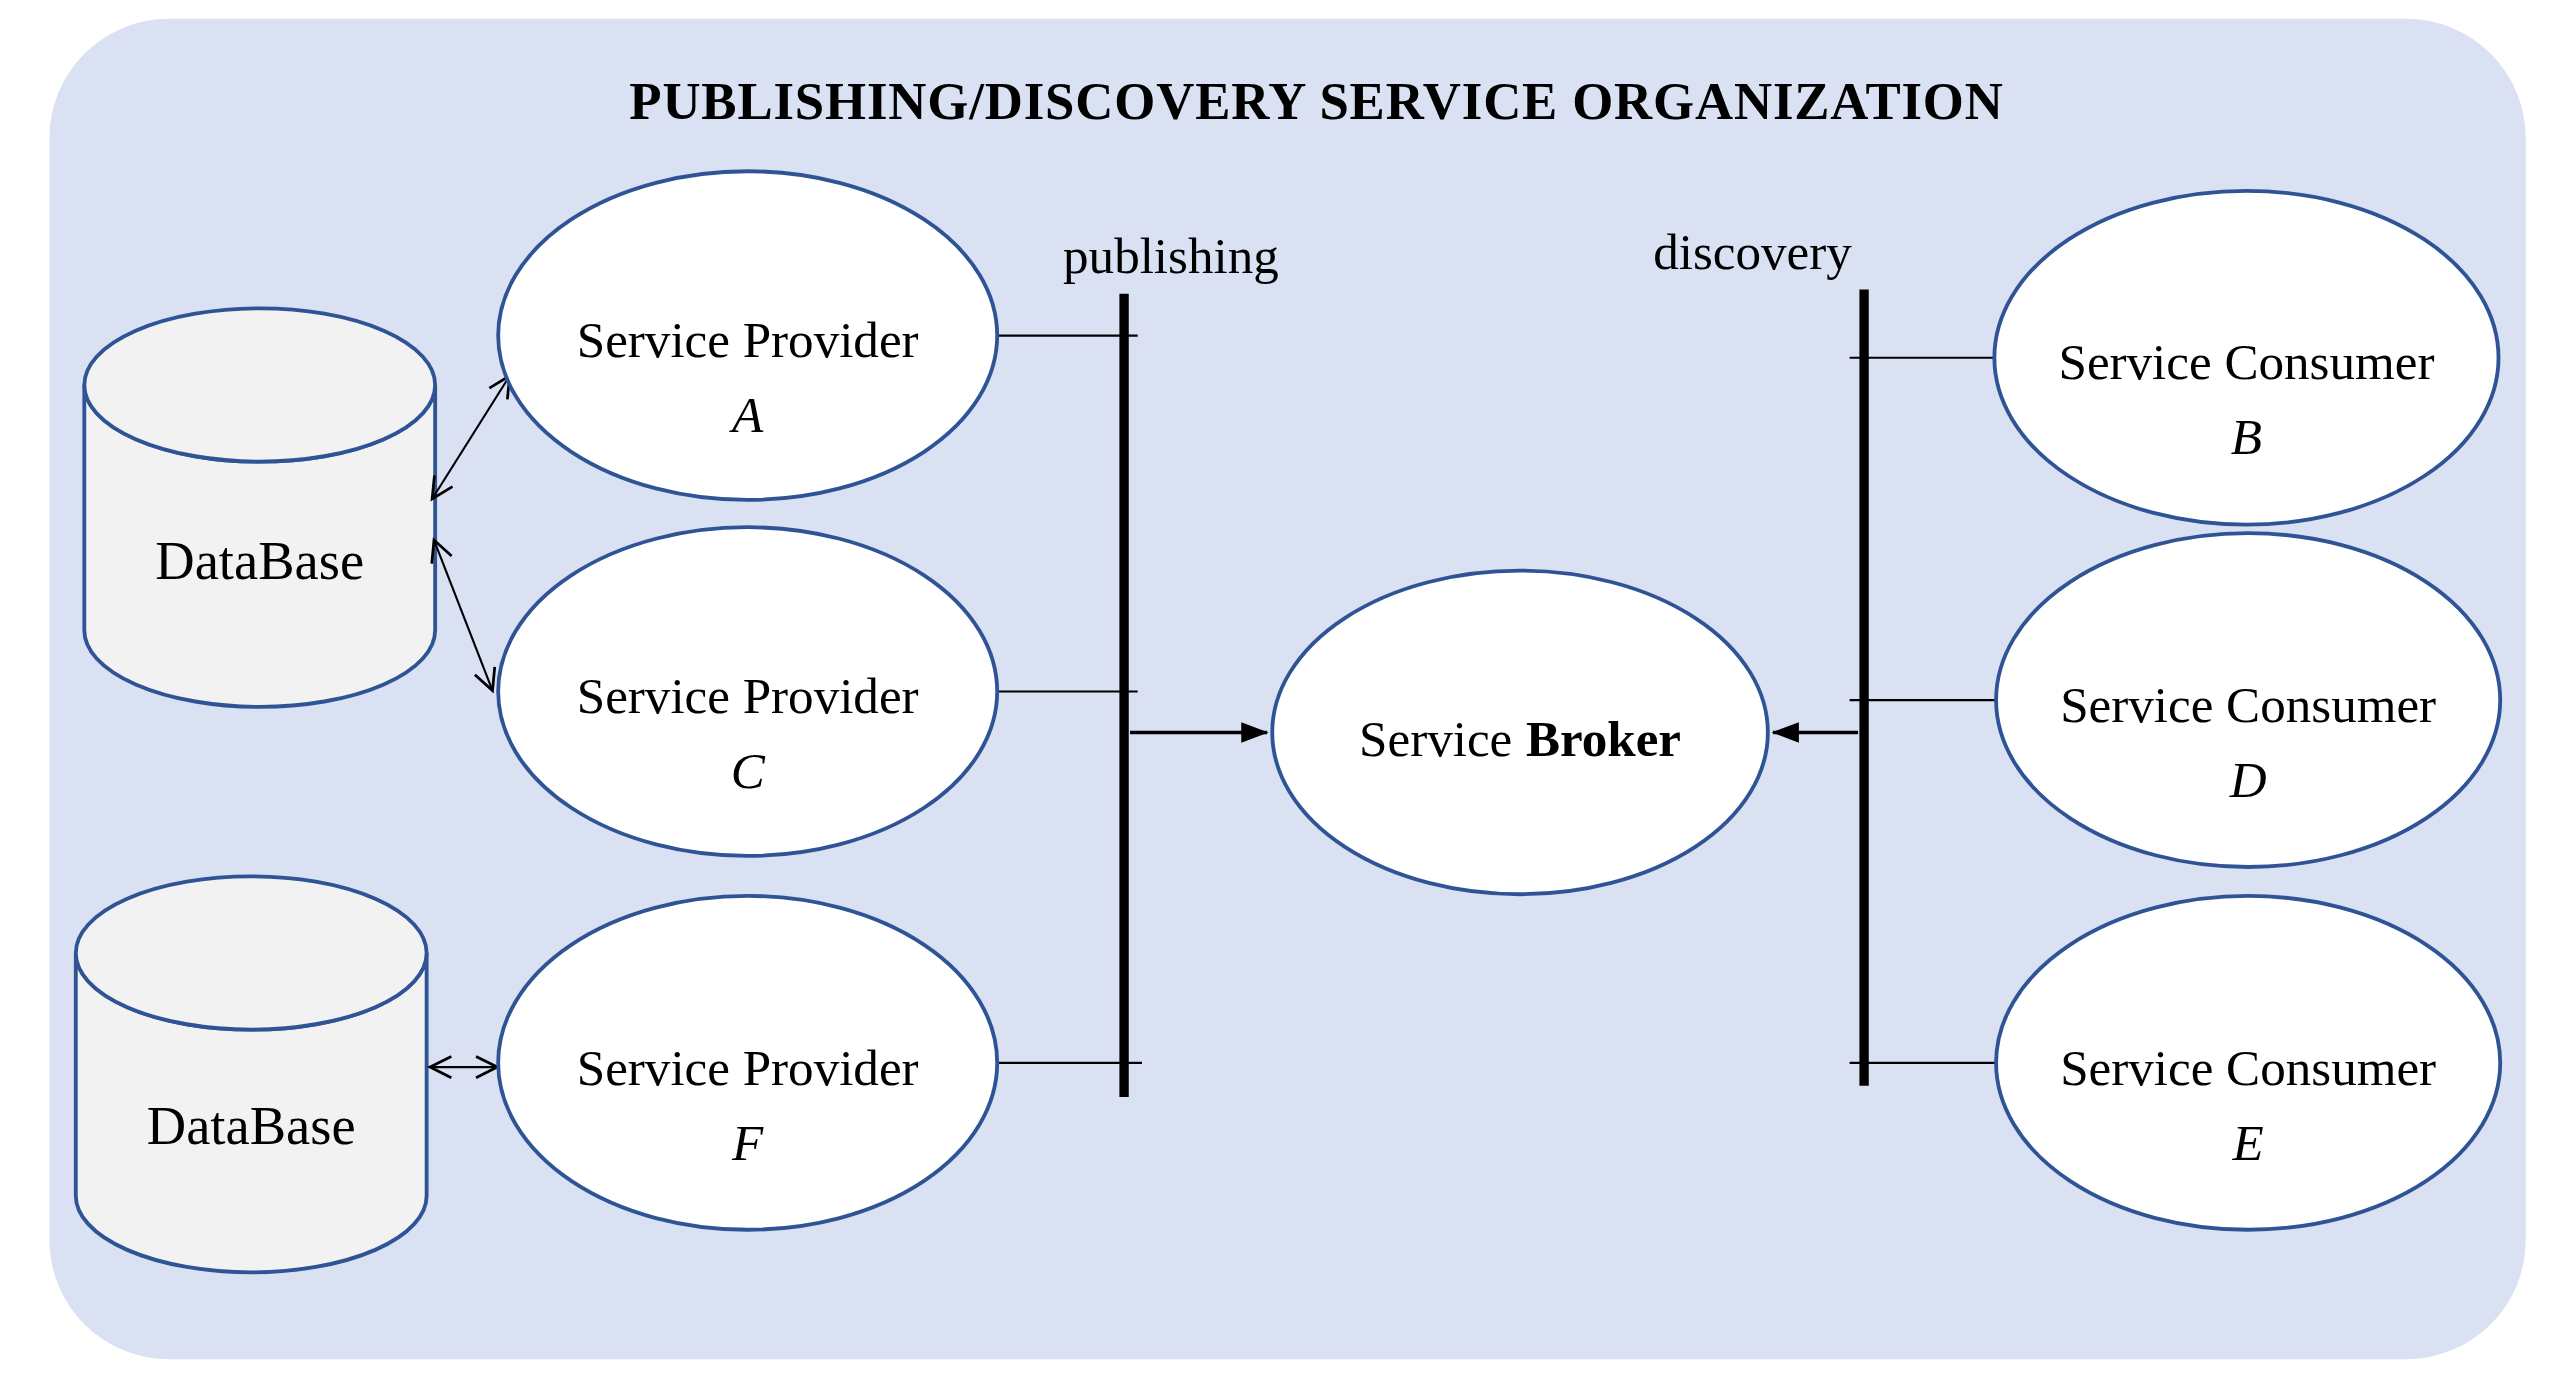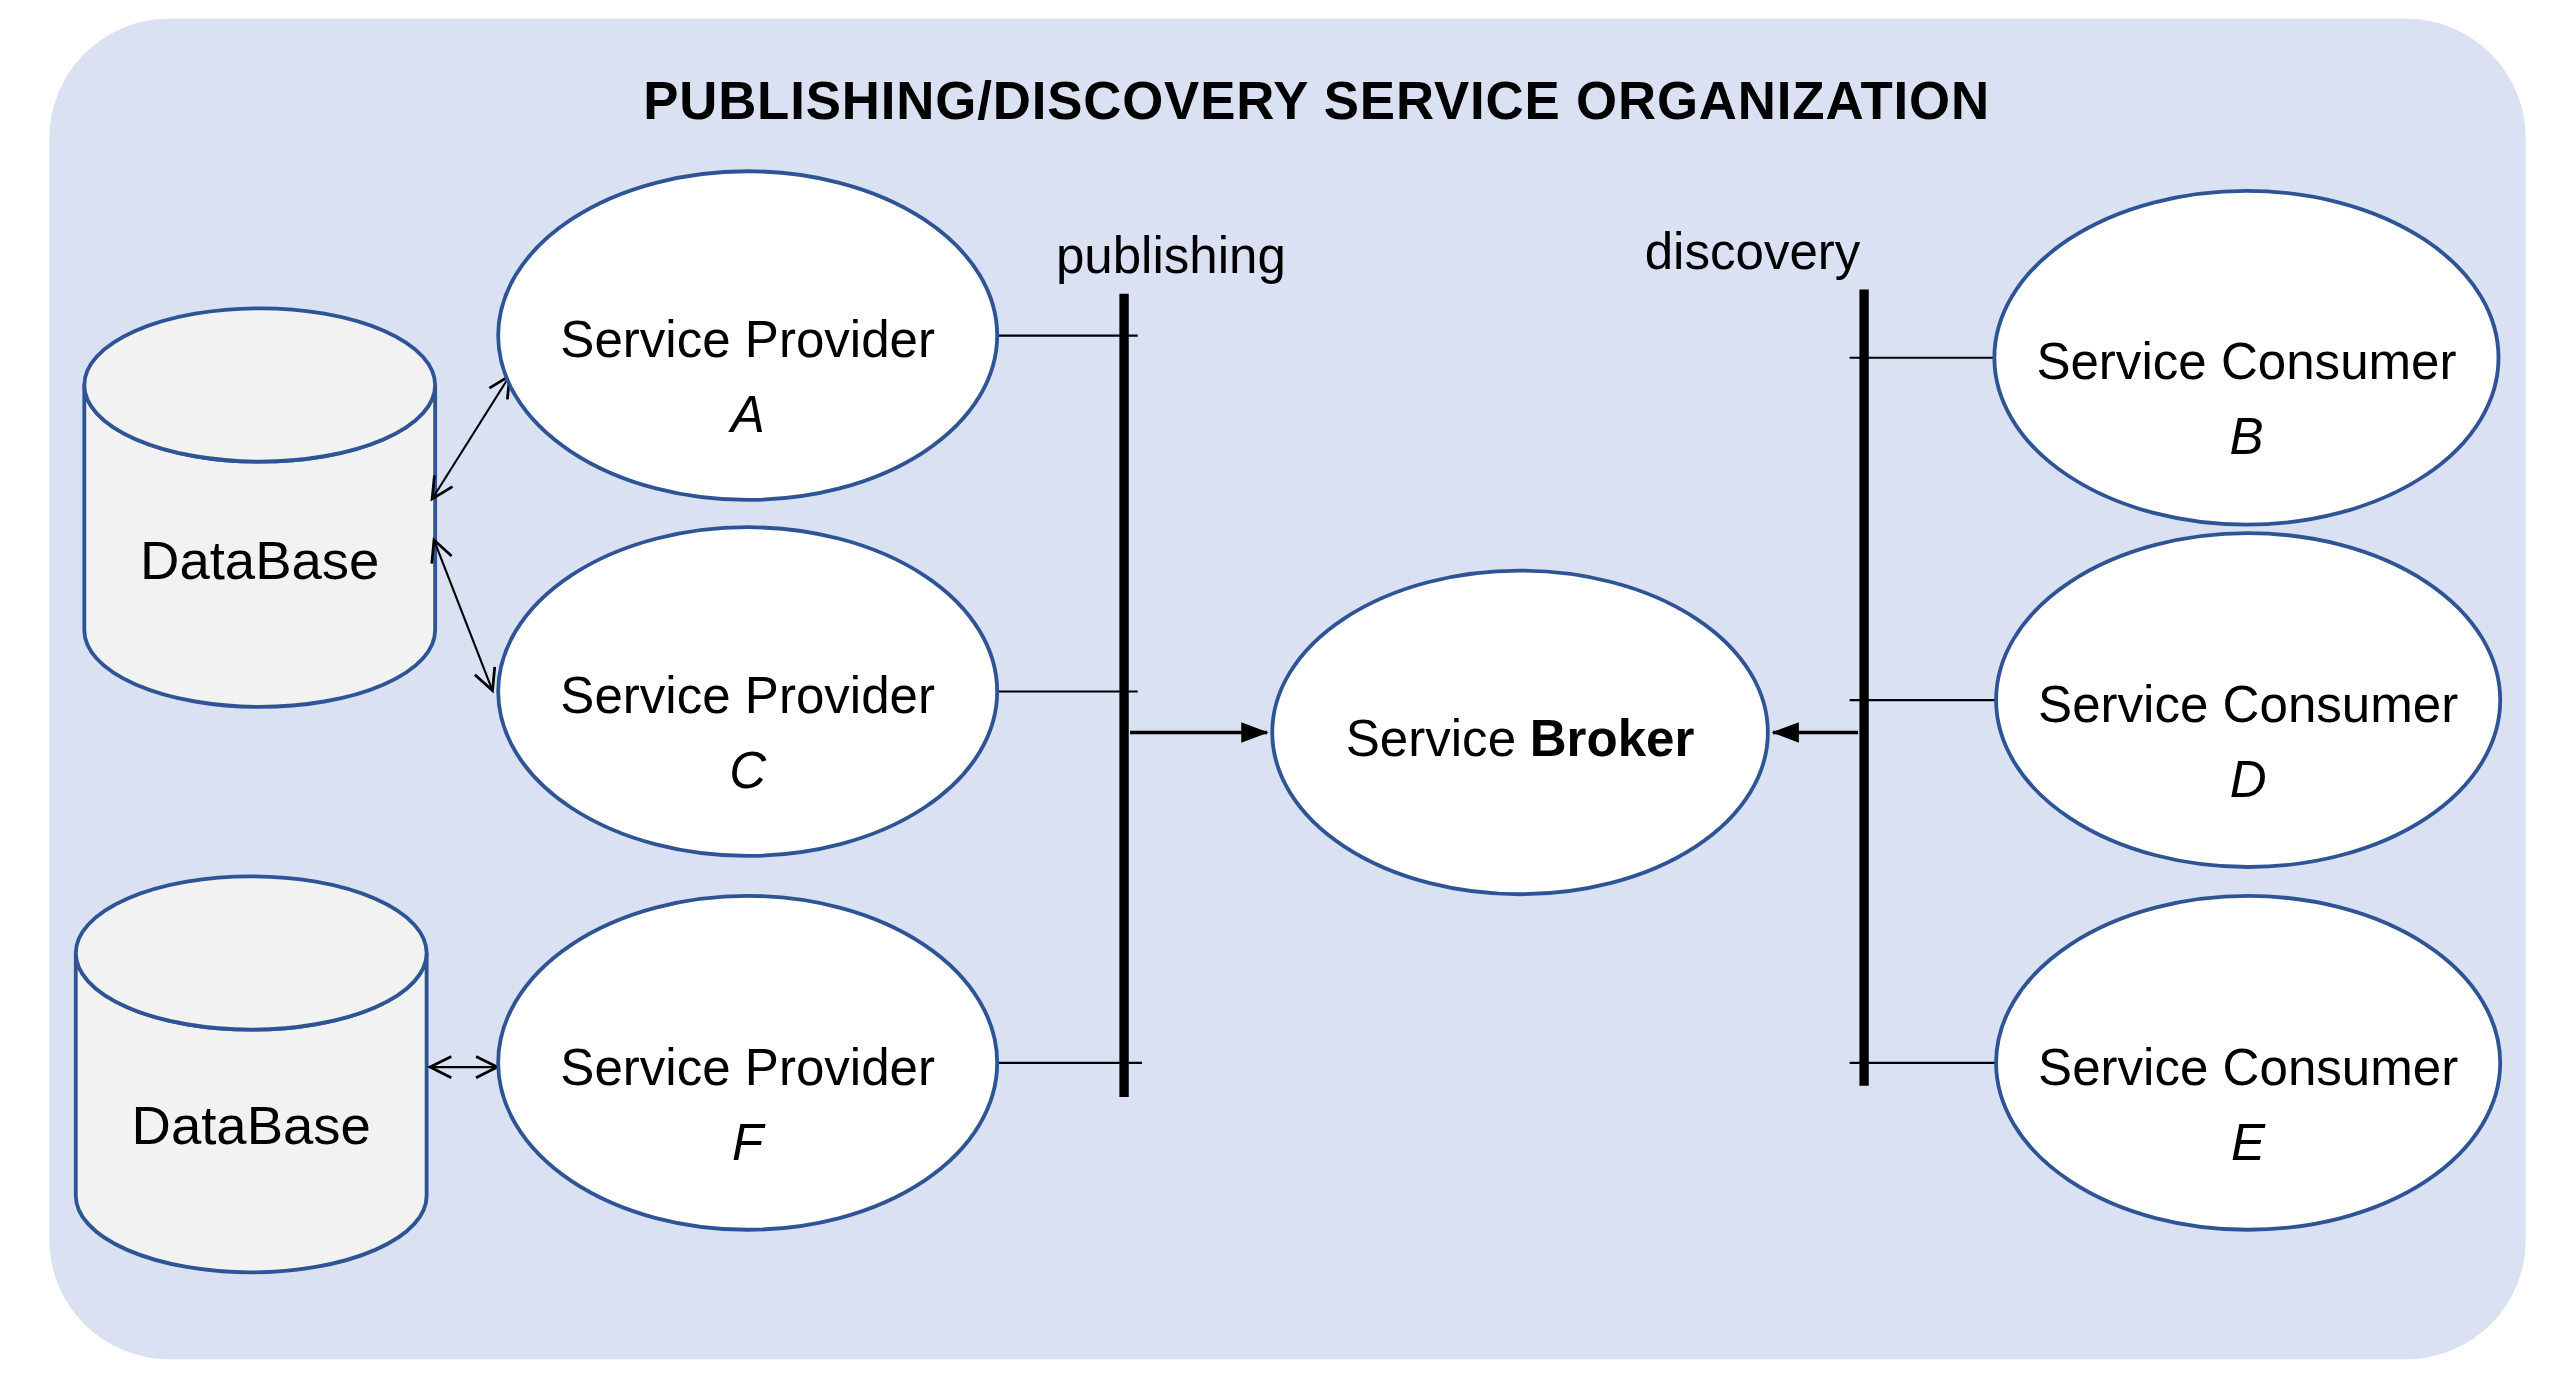--- a/index.html
+++ b/index.html
@@ -1,21 +1,21 @@
 <!DOCTYPE html>
 <html style="font-size:13.6px"><head>
 <meta charset="utf-8">
 <style>
   html, body { margin: 0; padding: 0; background: #ffffff; }
   .stage {
     position: relative;
     width: 2576px;
     height: 1378px;
     background: #ffffff;
-    font-family: Liberation Sans, sans-serif;
+    font-family: Liberation Serif, serif;
   }
   svg { display: block; }
   text { fill: #000000; }
   .title-text {
     font-size: 62px;
     font-weight: bold;
     letter-spacing: 1px;
   }
   .node-text { font-size: 60px; }
   .node-letter { font-size: 60px; font-style: italic; }

